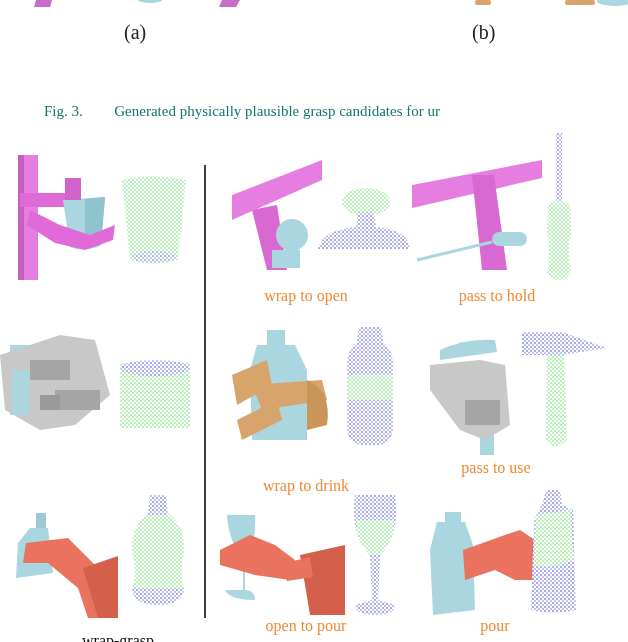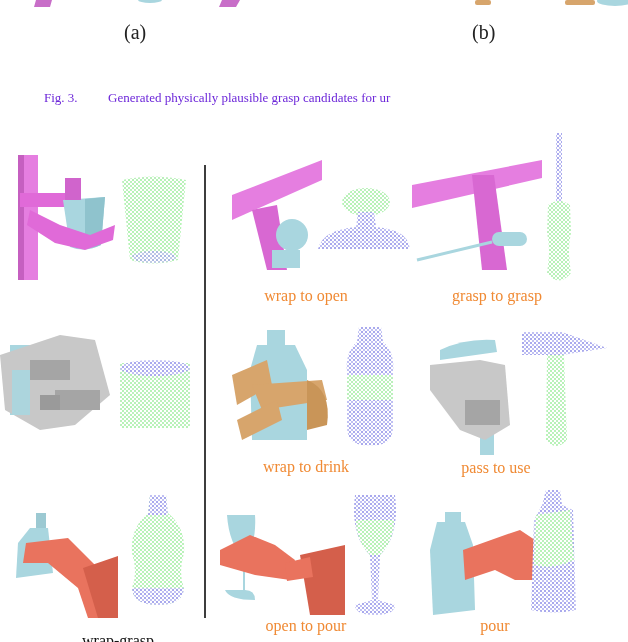--- a/index.html
+++ b/index.html
@@ -1,20 +1,20 @@
 <!DOCTYPE html>
 <html><head>
 <meta charset="utf-8">
 <style>
   html, body { margin:0; padding:0; background:#ffffff; }
   body { width:628px; height:642px; position:relative; overflow:hidden;
          font-family:"Liberation Serif","DejaVu Serif",serif; color:#111; }
   .abs { position:absolute; }
   .sublabel { font-size:20px; color:#222; }
-  .caption { font-size:13px; color:#6d28d9; white-space:nowrap; }
+  .caption { font-size:15px; color:#0f766e; white-space:nowrap;margin-top:13px; }
   .task { font-size:16px; color:#f08a34; white-space:nowrap; transform:translateX(-50%); }
   .task.black { color:#111;margin-top:15px; }
   .divider { position:absolute; left:204px; top:165px; width:2px; height:453px; background:#3d3d3d; }
   svg { position:absolute; overflow:visible; }
 </style>
 </head>
 <body>
 
 <svg width="0" height="0" style="position:absolute">
   <defs>
@@ -110,35 +110,35 @@
 <svg style="left:412px;top:160px" width="130" height="110">
   <polygon points="0,25 130,0 130,18 0,48" fill="#e57ee0"></polygon>
   <polygon points="60,15 82,15 95,110 70,110" fill="#d868d2"></polygon>
   <rect x="80" y="72" width="35" height="14" rx="7" fill="#a9d6df"></rect>
   <line x1="5" y1="100" x2="80" y2="82" stroke="#a9d6df" stroke-width="3"></line>
 </svg>
 <svg style="left:545px;top:133px" width="30" height="152">
   <rect x="11" y="0" width="6" height="72" fill="url(#pblue)"></rect>
   <path d="M3,72 Q14,64 25,72 L26,100 Q22,115 26,140 Q14,155 2,140 Q6,115 2,100 Z" fill="url(#pgreen)"></path>
 </svg>
-<div class="abs task" style="left:497px;top:287px">grasp to grasp</div>
+<div class="abs task" style="left:497px;top:287px">pass to hold</div>
 
 <svg style="left:222px;top:330px" width="115" height="120">
   <rect x="45" y="0" width="18" height="15" fill="#a9d6df"></rect>
   <path d="M35,15 L73,15 L85,40 L85,110 L30,110 L28,40 Z" fill="#a9d6df"></path>
   <path d="M10,45 L45,30 L50,55 L15,75 Z" fill="#d7a56c"></path>
   <path d="M30,55 L100,50 L105,70 L40,80 Z" fill="#d7a56c"></path>
   <path d="M15,90 L55,70 L60,90 L20,110 Z" fill="#d7a56c"></path>
   <path d="M85,50 Q110,60 105,95 L85,100 Z" fill="#c99558"></path>
 </svg>
 <svg style="left:345px;top:327px" width="50" height="120">
   <path d="M14,0 L36,0 L38,15 Q50,25 48,45 L48,100 Q48,120 25,118 Q2,120 2,100 L2,45 Q0,25 12,15 Z" fill="url(#pblue)"></path>
   <rect x="2" y="48" width="46" height="25" fill="url(#pgreen)"></rect>
 </svg>
-<div class="abs task" style="left:306px;top:458px">wrap to drink</div>
+<div class="abs task" style="left:306px;top:477px">wrap to drink</div>
 
 <svg style="left:425px;top:330px" width="100" height="125">
   <path d="M15,20 Q40,8 70,10 L72,22 L15,30 Z" fill="#a9d6df"></path>
   <rect x="55" y="40" width="14" height="85" fill="#a9d6df"></rect>
   <path d="M5,35 L55,30 L80,35 L85,95 L60,110 L35,100 L5,60 Z" fill="#c8c8c8"></path>
   <rect x="40" y="70" width="35" height="25" fill="#a5a5a5"></rect>
 </svg>
 <svg style="left:522px;top:330px" width="88" height="130">
   <path d="M0,2 L40,2 L85,18 L40,25 L0,25 Z" fill="url(#pblue)"></path>
   <path d="M25,25 L42,25 L45,110 Q34,122 24,110 Z" fill="url(#pgreen)"></path>

